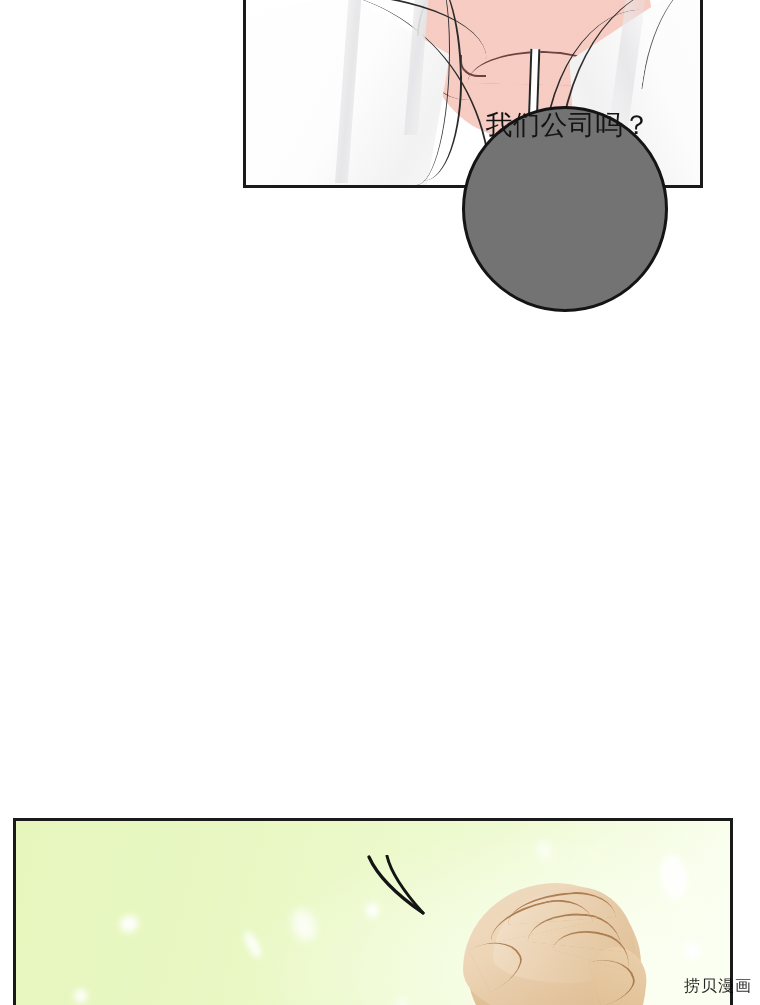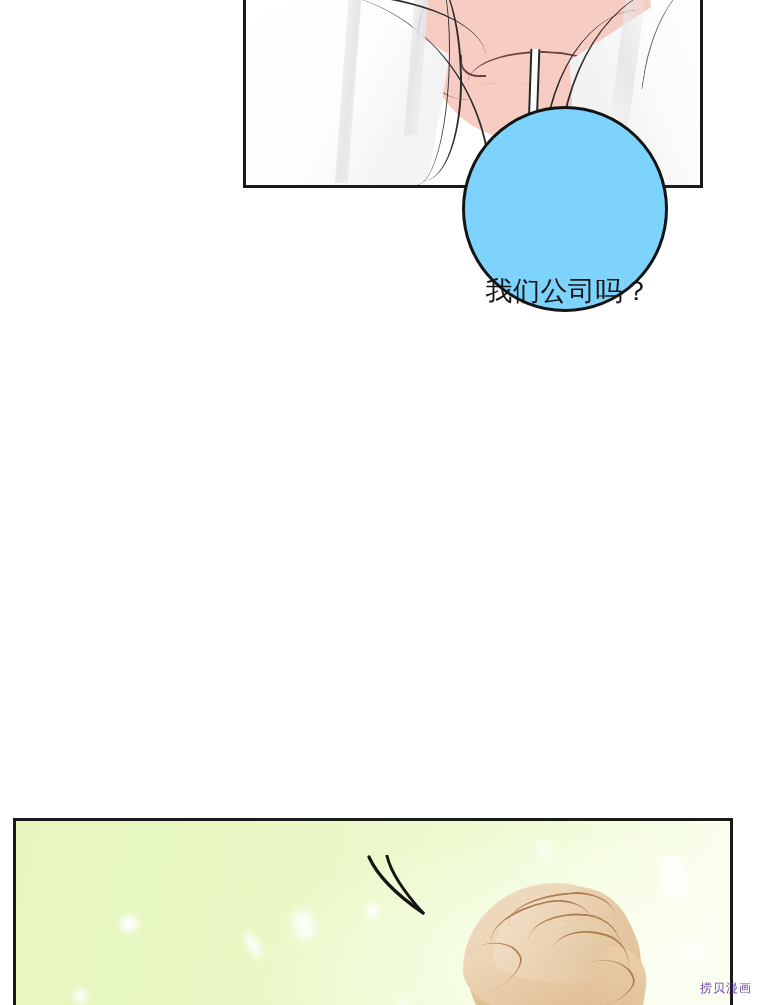--- a/index.html
+++ b/index.html
@@ -281,25 +281,25 @@
     width:40px; height:8px;
     border-bottom:1.6px solid #c89a86;
     border-radius:0 0 50% 50%;
     transform:rotate(3deg);
     opacity:.8;
   }
 
   
   .bubble {
     position:absolute;
-    background:#7dd3fc;
+    background:#737373;
     border:3px solid #141414;
     border-radius:50%;
     display:flex;
-    align-items:flex-end;
+    align-items:flex-start;
     box-sizing:border-box;
   }
   .bubble .btext {
     width:100%;
     color:#141414;
     font-family:"Liberation Sans", sans-serif;
     font-weight:400;
     white-space:pre-line;
   }
 
@@ -335,23 +335,23 @@
     position:absolute;
     left:367px; top:855px;
     width:70px; height:62px;
     pointer-events:none;
   }
 
   
   #watermark {
     position:absolute;
     right:8px; bottom:8px;
-    font-size:12px;
+    font-size:16px;
     letter-spacing:1px;
-    color:#4c1d95;
+    color:#000000;
     opacity:.85;
     font-family:"DejaVu Sans", sans-serif;
   }
 </style>
 </head>
 <body>
 
 <div id="page">
 
   <div class="panel" id="panel-top">

